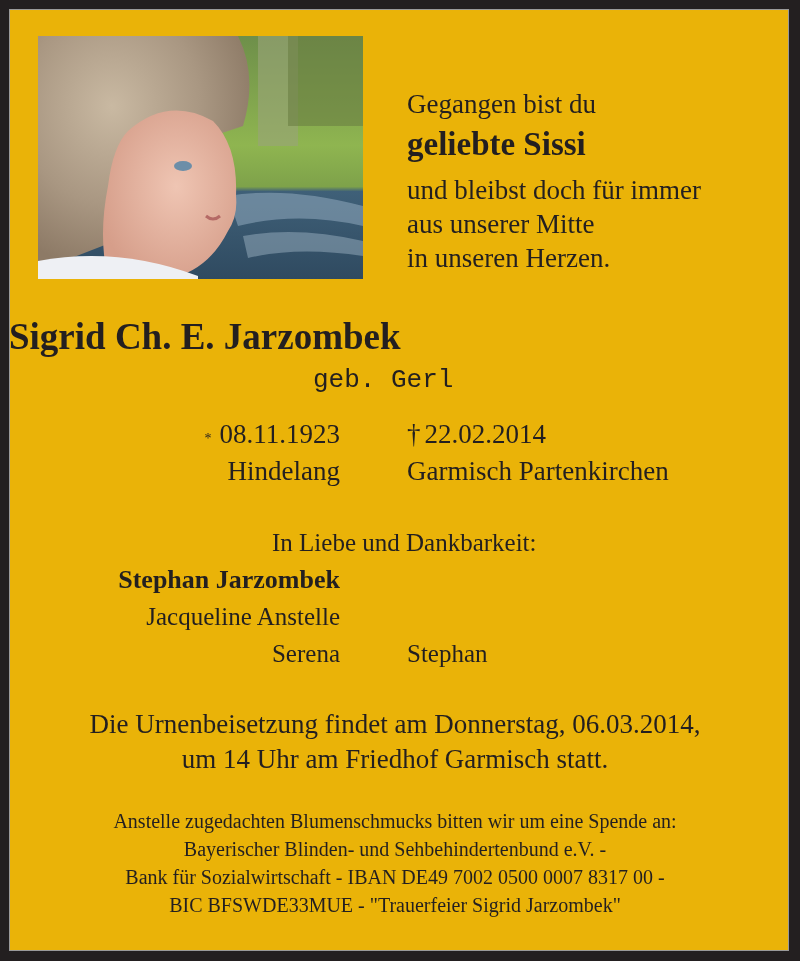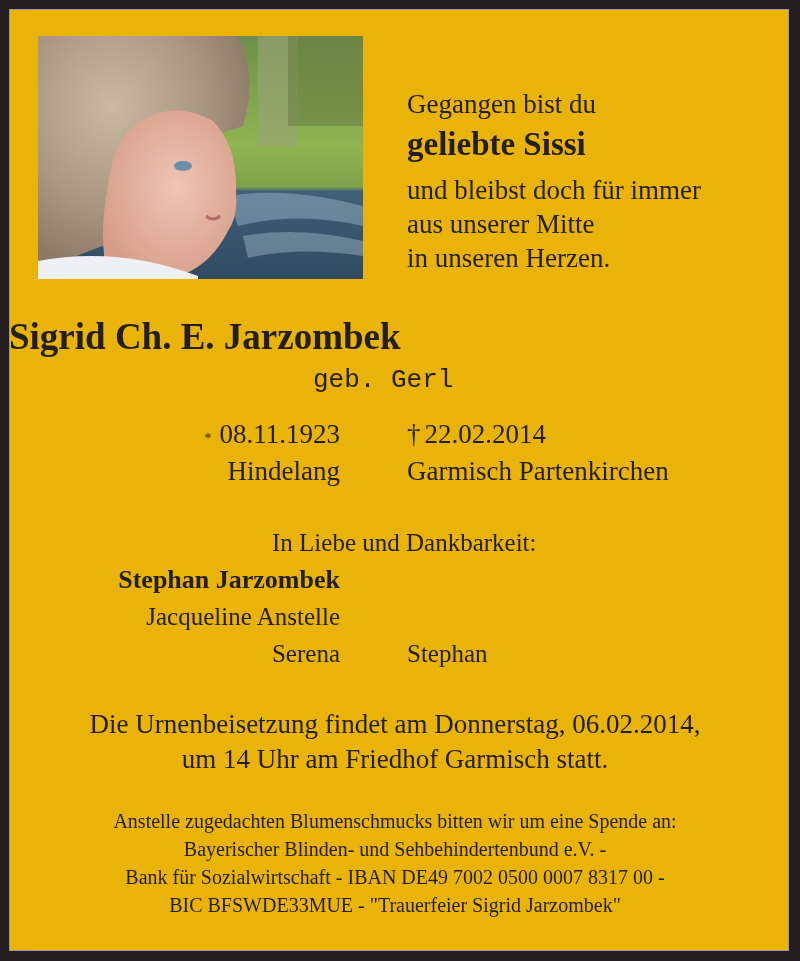--- a/index.html
+++ b/index.html
@@ -216,21 +216,21 @@
     <div class="family-row" style="top:74px;">
       <div class="col-left">Jacqueline Anstelle</div>
     </div>
     <div class="family-row" style="top:111px;">
       <div class="col-left">Serena</div>
       <div class="col-right">Stephan</div>
     </div>
   </div>
 
   <div class="burial">
-    <div>Die Urnenbeisetzung findet am Donnerstag, 06.02.2014,</div>
+    <div>Die Urnenbeisetzung findet am Donnerstag, 06.03.2014,</div>
     <div>um 14 Uhr am Friedhof Garmisch statt.</div>
   </div>
 
   <div class="donation">
     <div>Anstelle zugedachten Blumenschmucks bitten wir um eine Spende an:</div>
     <div>Bayerischer Blinden- und Sehbehindertenbund e.V. -</div>
     <div>Bank für Sozialwirtschaft - IBAN DE49 7002 0500 0007 8317 00 -</div>
     <div>BIC BFSWDE33MUE - "Trauerfeier Sigrid Jarzombek"</div>
   </div>
 

